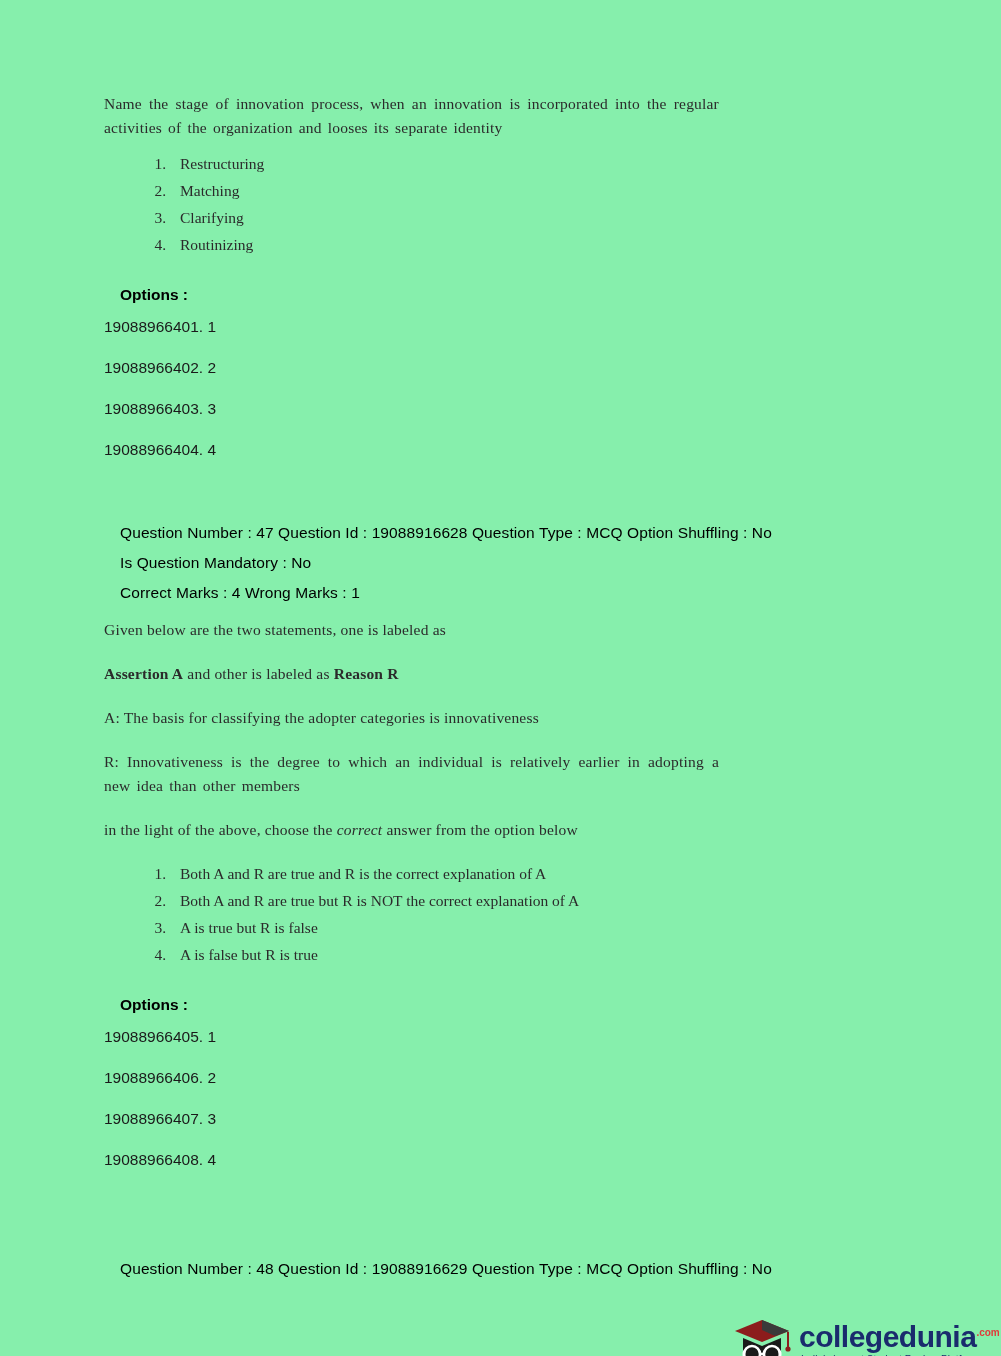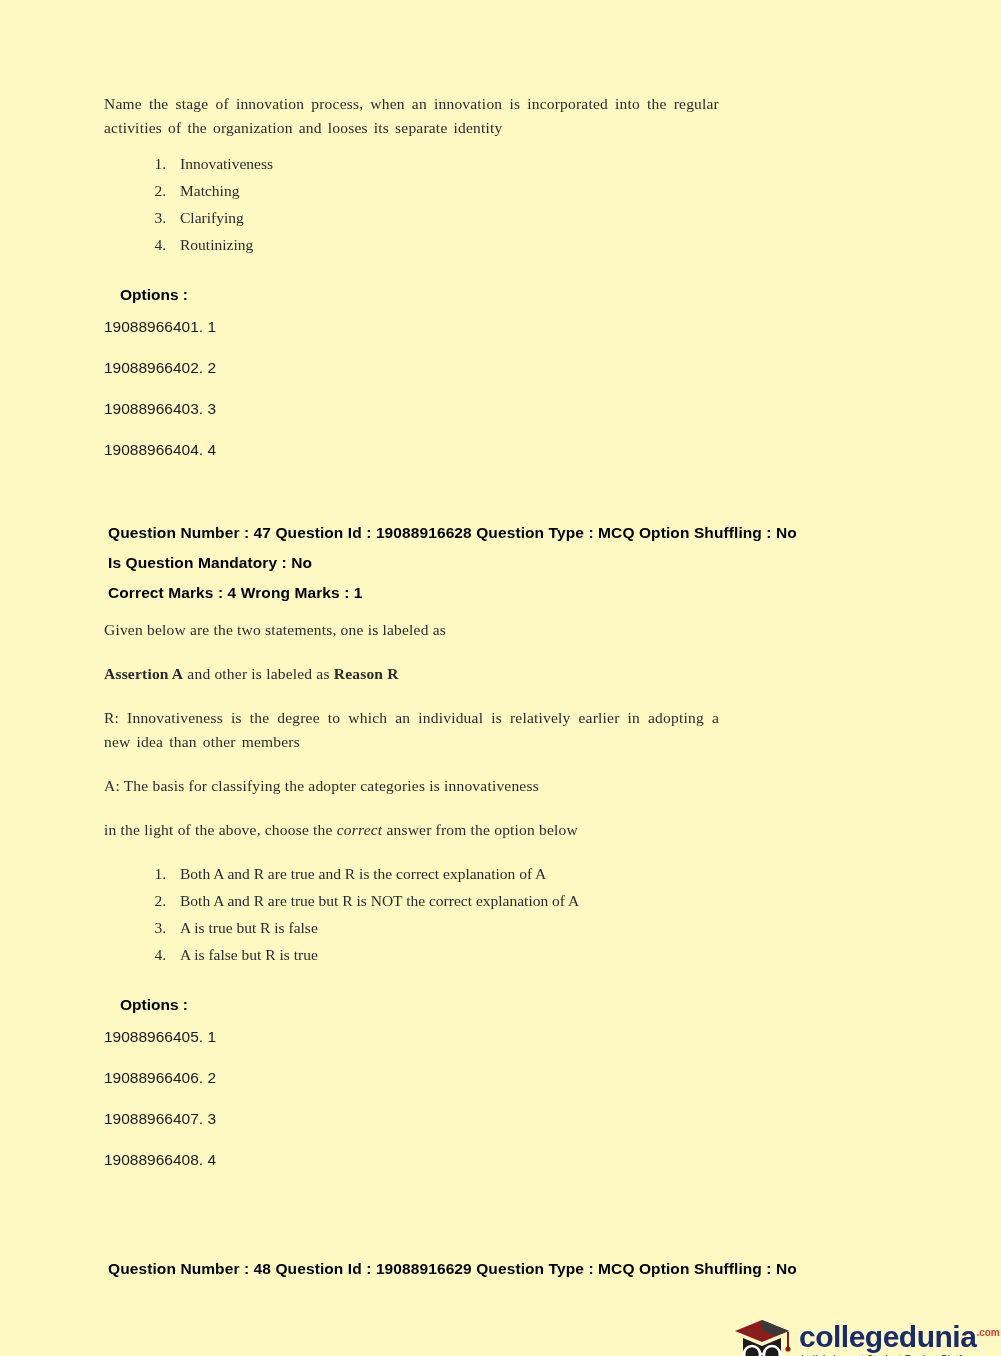--- a/index.html
+++ b/index.html
@@ -13,21 +13,21 @@
     position: relative;
     font-family: "Liberation Sans", sans-serif;
     color: #000000;
     overflow: hidden;
   }
   .page {
     position: absolute;
     left: 0; top: 0;
     width: 1001px;
     height: 1356px;
-    background: #fef9c3;
+    background: #86efac;
   }
   .content {
     position: absolute;
     left: 104px;
     top: 92px;
     width: 800px;
   }
   
   .scan {
     font-family: "Liberation Serif", serif;
@@ -60,24 +60,24 @@
     width: 32px;
     text-align: right;
     margin-right: 14px;
     flex: 0 0 32px;
   }
   .list-indent {
     margin-left: 30px;
   }
   
   .meta {
-    font-weight: bold;
+    font-weight: normal;
     font-size: 15.5px;
     color: #000;
-    margin: 0 0 12px 4px;
+    margin: 0 0 12px 16px;
     letter-spacing: 0.1px;
   }
   .options-label {
     font-weight: bold;
     font-size: 15.5px;
     margin: 0 0 14px 16px;
   }
   .option-row {
     font-size: 15.5px;
     color: #1a1a1a;
@@ -133,21 +133,21 @@
 
 <div class="page">
   <div class="content">
 
     <div>
       <div class="scan scan-stem">Name the stage of innovation process, when an innovation is incorporated into the regular activities of the organization and looses its separate identity</div>
 
       <ul class="opt-list list-indent">
         <li>
           <span class="opt-num">1.</span>
-          <span>Innovativeness</span>
+          <span>Restructuring</span>
         </li>
         <li>
           <span class="opt-num">2.</span>
           <span>Matching</span>
         </li>
         <li>
           <span class="opt-num">3.</span>
           <span>Clarifying</span>
         </li>
         <li>
@@ -171,23 +171,23 @@
       <div class="meta">Question Number : 47 Question Id : 19088916628 Question Type : MCQ Option Shuffling : No</div>
       <div class="meta">Is Question Mandatory : No</div>
       <div class="meta">Correct Marks : 4 Wrong Marks : 1</div>
 
       <div class="scan scan-para">Given below are the two statements, one is labeled as</div>
 
       <div class="scan scan-para">
         <b class="sr">Assertion A</b><span> and other is labeled as </span><b class="sr">Reason R</b>
       </div>
 
+      <div class="scan scan-para">A: The basis for classifying the adopter categories is innovativeness</div>
+
       <div class="scan scan-para scan-stem">R: Innovativeness is the degree to which an individual is relatively earlier  in adopting a new idea than other members</div>
-
-      <div class="scan scan-para">A: The basis for classifying the adopter categories is innovativeness</div>
 
       <div class="scan scan-para">
         <span>in the light of the above, choose the </span><i class="sr">correct</i><span> answer from the option below</span>
       </div>
 
       <ul class="opt-list list-indent">
         <li>
           <span class="opt-num">1.</span>
           <span>Both A and R are true and R is the correct explanation of A</span>
         </li>

